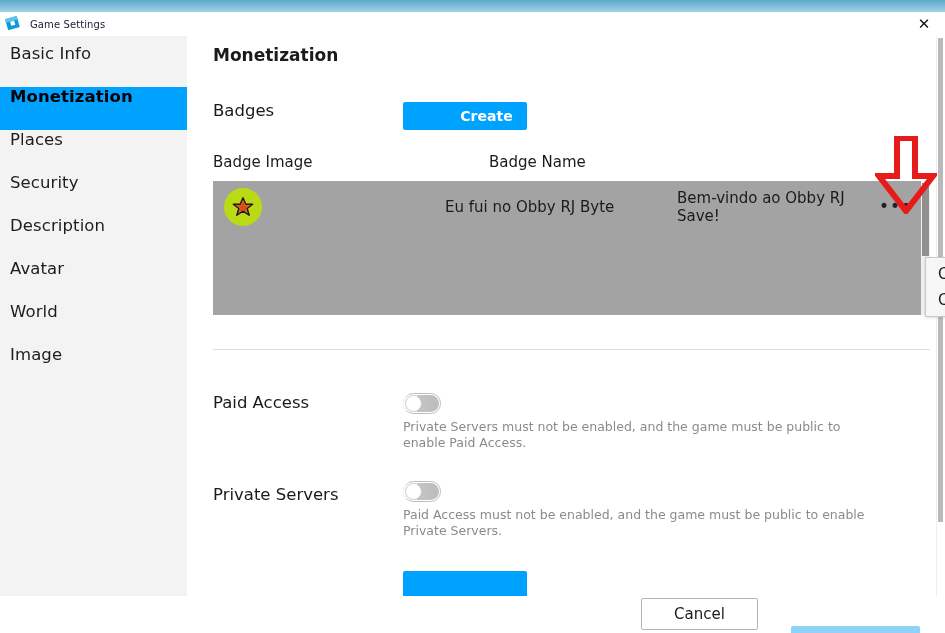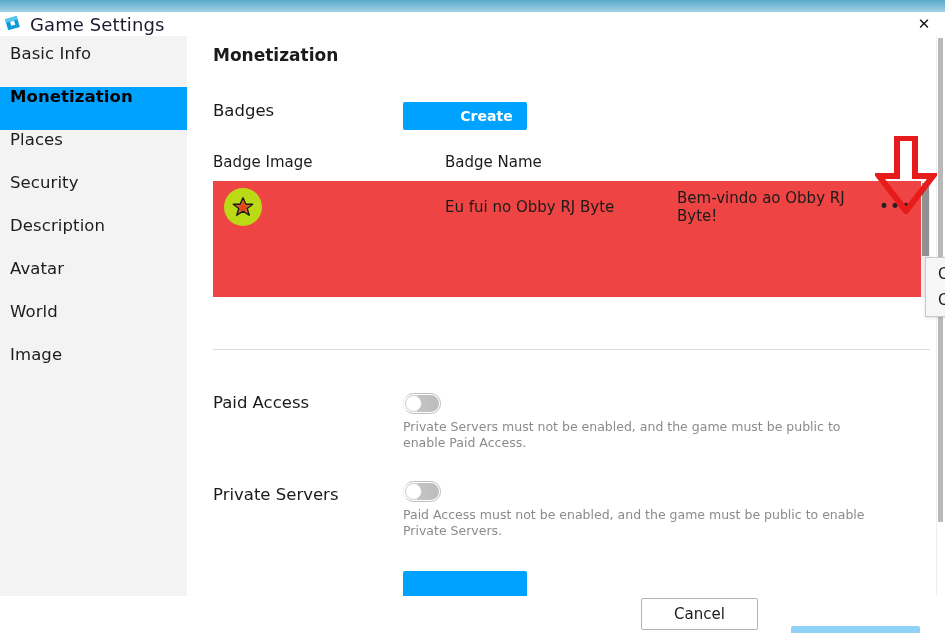--- a/index.html
+++ b/index.html
@@ -20,21 +20,21 @@
   #titlebar {
     position: absolute; left: 0; top: 12px; width: 945px; height: 24px;
     background: #ffffff;
     display: flex; align-items: center;
   }
   #app-icon {
     width: 18px; height: 18px; margin-left: 4px; margin-right: 8px;
     position: relative; flex: none;
   }
   #titlebar .title {
-    font-size: 18px; color: #1b1b2f; letter-spacing: .1px;
+    font-size: 10px; color: #1b1b2f; letter-spacing: .1px;
   }
   #close-btn {
     position: absolute; right: 4px; top: 0px; width: 34px; height: 24px;
     display: flex; align-items: center; justify-content: center;
     font-size: 15px; color: #111; line-height: 1; cursor: pointer;
     font-family: "DejaVu Sans", sans-serif;
   }
 
   
   #window-body {
@@ -78,28 +78,28 @@
     padding-left: 43px;
   }
 
   #create-btn {
     position: absolute; left: 216px; top: 66px;
     width: 124px; height: 28px; border-radius: 2px;
   }
 
   
   #badge-table { position: absolute; left: 26px; top: 117px; width: 717px; }
-  #table-head { display: flex; height: 28px; align-items: flex-start; }
+  #table-head { display: flex; height: 28px; align-items: flex-start; gap: 44px; }
   .th { font-size: 15px; color: #1b1b1b; }
   .th.c1 { width: 232px; }
   .th.c2 { width: 232px; }
   .th.c3 { flex: 1; }
 
   #table-body {
-    position: relative; height: 116px; background: #ef4444;
+    position: relative; height: 134px; background: #a3a3a3;
     overflow: hidden;
   }
   .trow {
     display: flex; align-items: center; height: 51px;
   }
   .td { font-size: 15px; color: #1b1b1b; }
   .td.c1 { width: 232px; display: flex; align-items: center; padding-left: 11px; }
   .td.c2 { width: 232px; }
   .td.c3 { flex: 1; display: flex; align-items: center; justify-content: space-between; padding-right: 16px; }
 
@@ -270,21 +270,21 @@
             <div class="td c1">
               <span class="badge-thumb">
                 <svg class="badge-star" viewBox="0 0 24 24">
                   <polygon points="12,2 15,9 22.5,9 16.5,13.6 18.8,21 12,16.5 5.2,21 7.5,13.6 1.5,9 9,9" fill="#f07b1e" stroke="#1a1a1a" stroke-width="1.6" stroke-linejoin="round"></polygon>
                   <polygon points="12,5.8 13.8,10.3 18.2,10.4 14.9,13.2 16.1,17.6 12,15 7.9,17.6 9.1,13.2 5.8,10.4 10.2,10.3" fill="#e0461b"></polygon>
                 </svg>
               </span>
             </div>
             <div class="td c2">Eu fui no Obby RJ Byte</div>
             <div class="td c3">
-              <span>Bem-vindo ao Obby RJ Byte!</span>
+              <span>Bem-vindo ao Obby RJ Save!</span>
               <span class="ellipsis-btn">•••</span>
             </div>
           </div>
 
           <div id="table-scroll-track">
             <div id="table-scroll-thumb"></div>
           </div>
         </div>
       </div>
 

